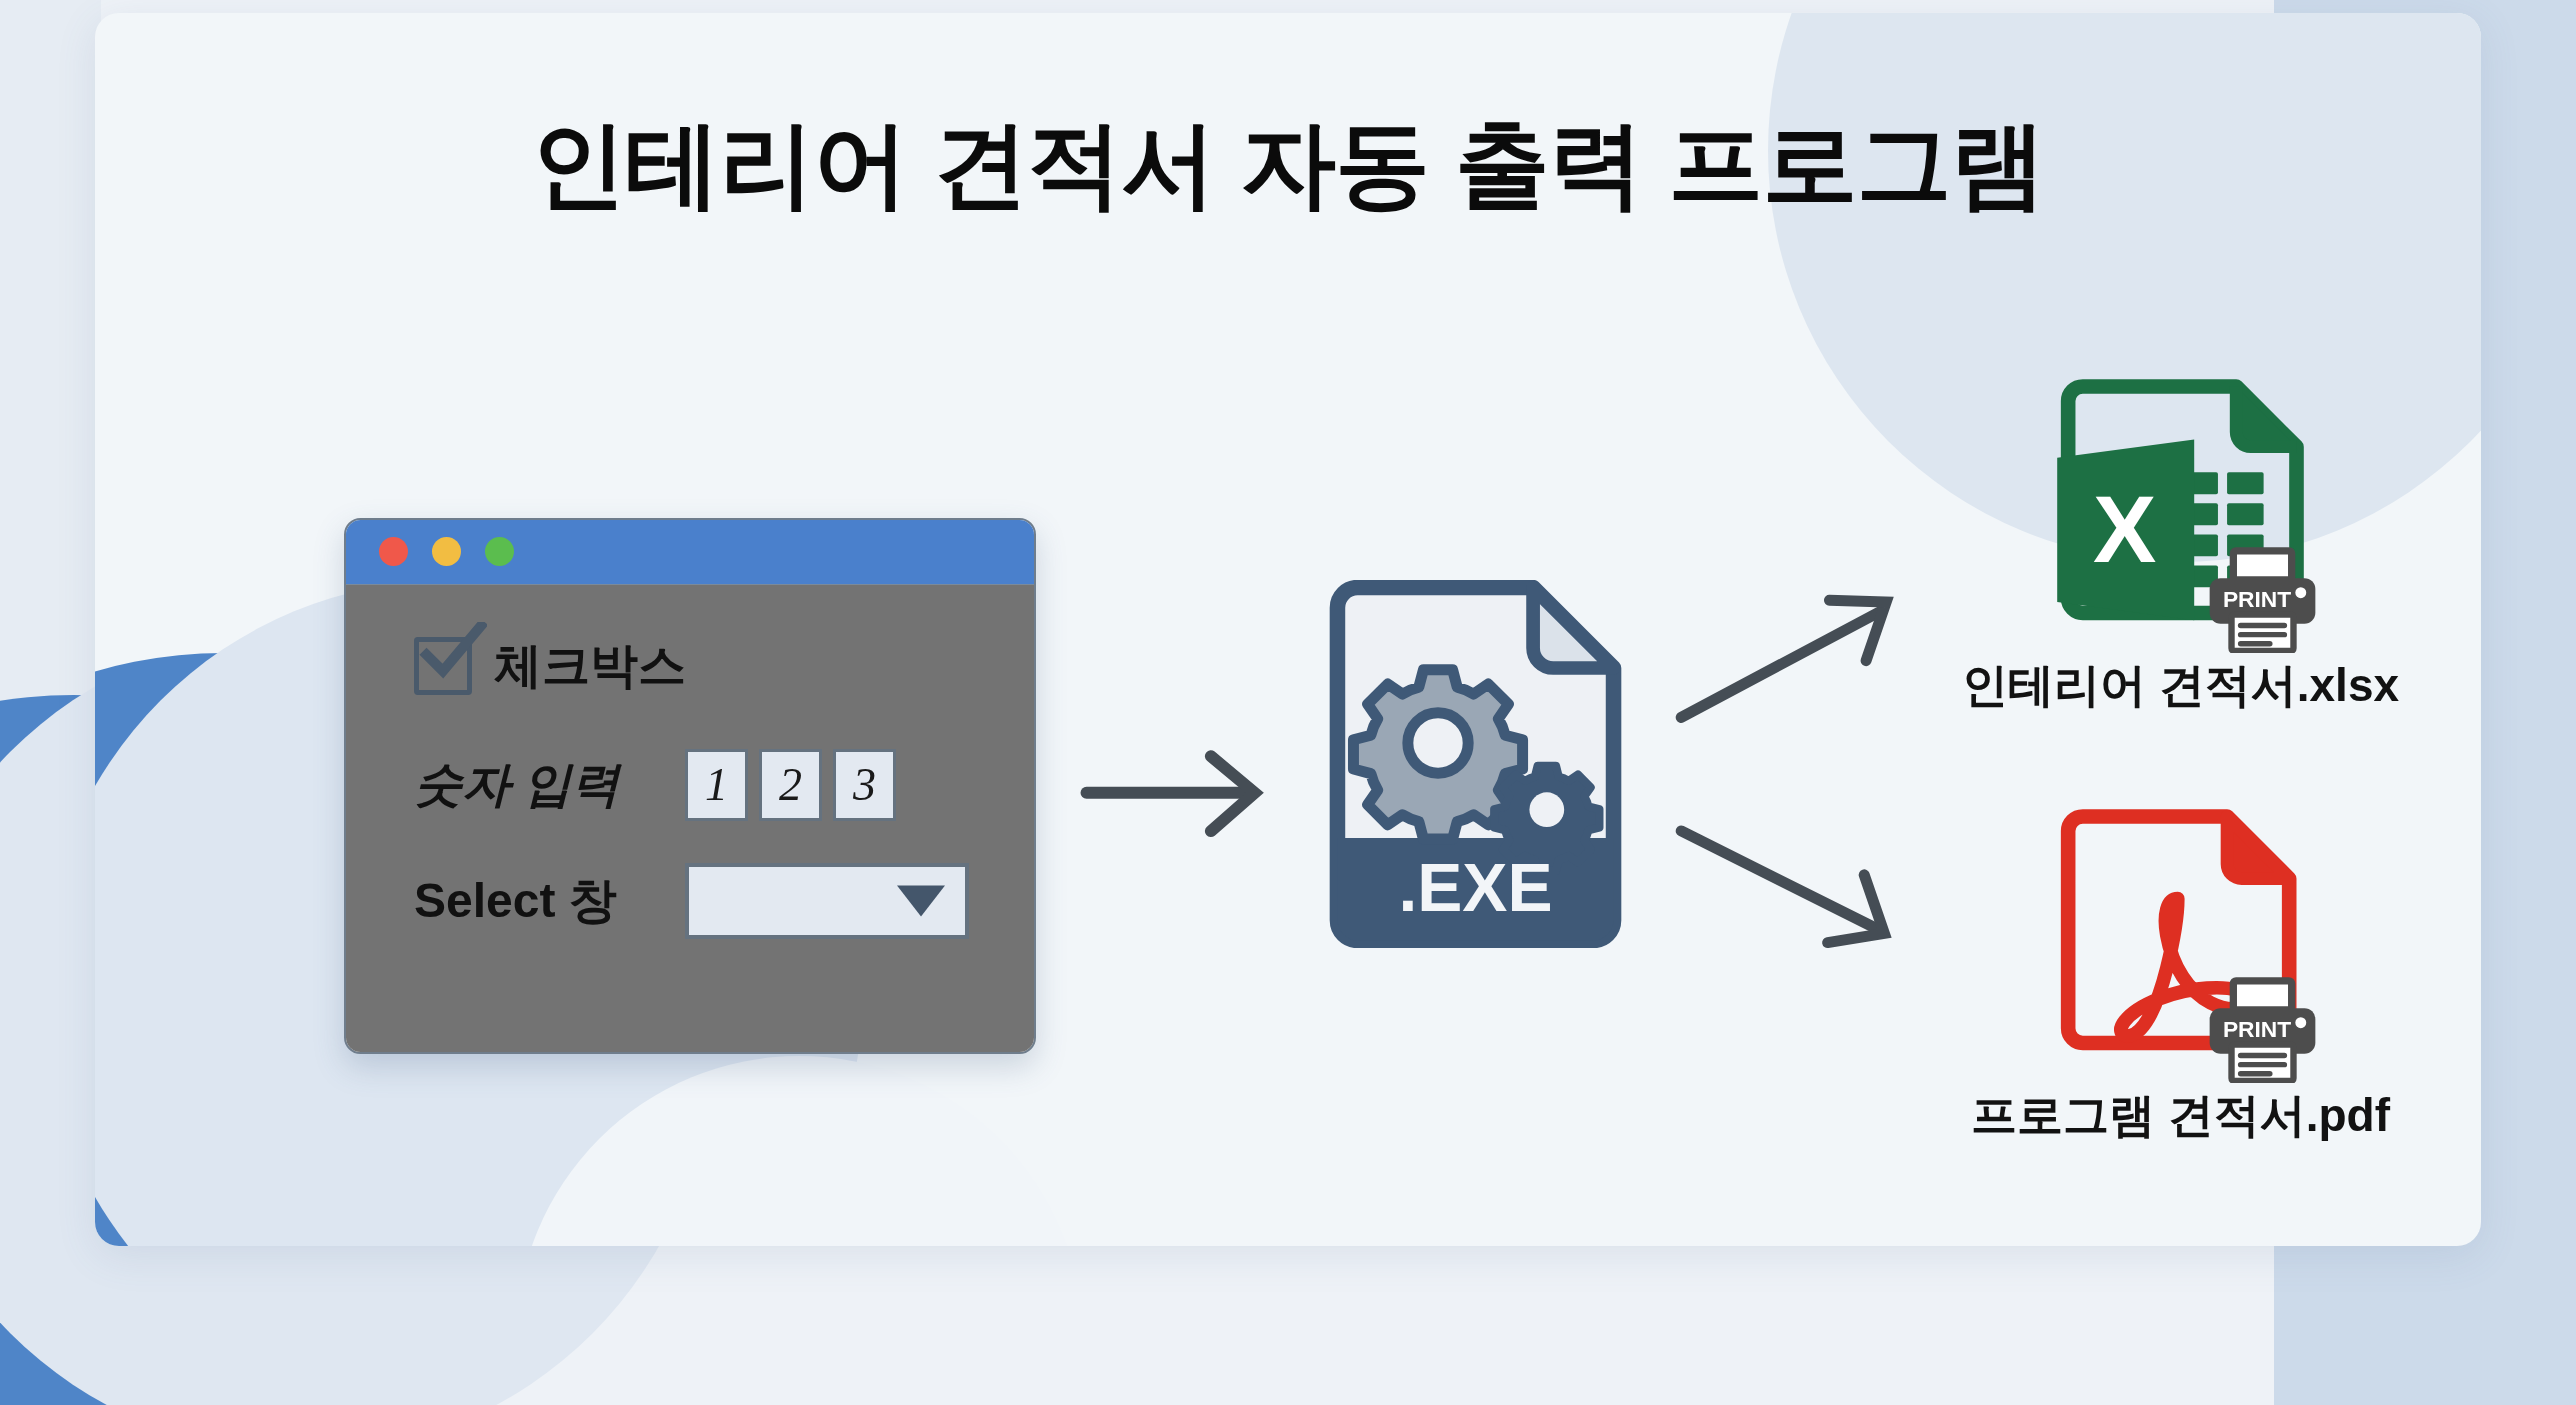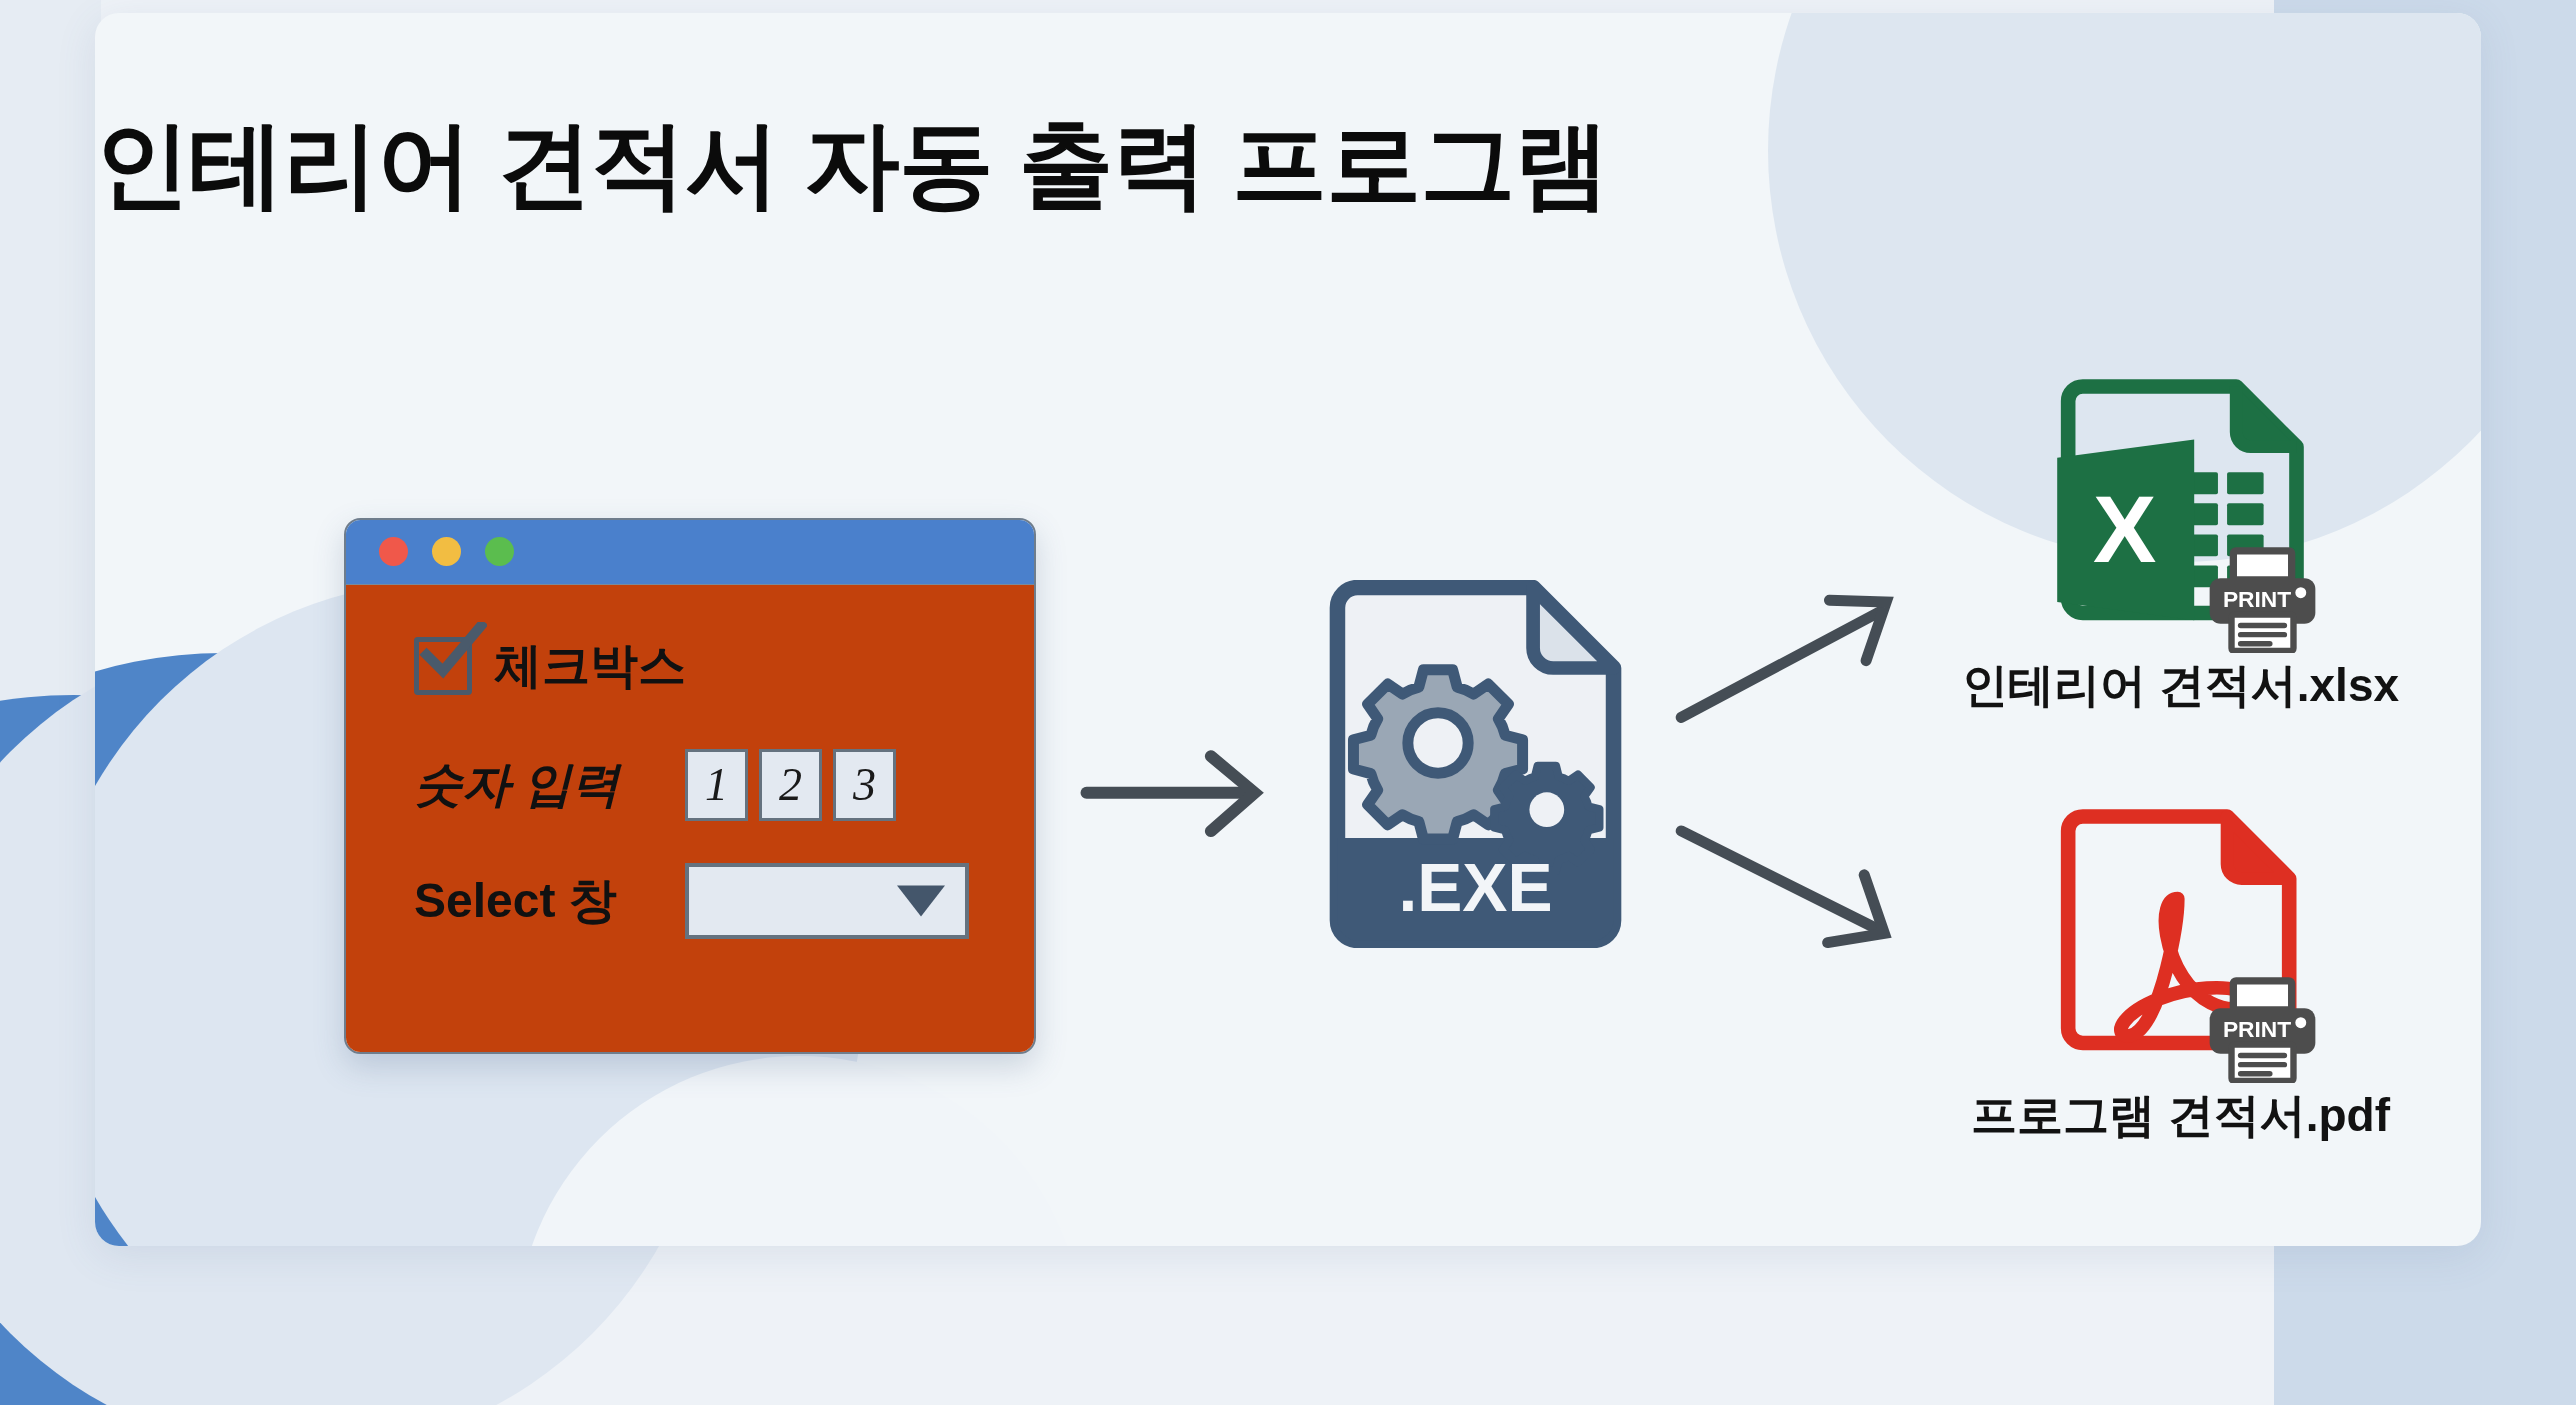--- a/index.html
+++ b/index.html
@@ -107,21 +107,21 @@
     position: absolute;
     inset: 0;
   }
 
   
   #title {
     position: absolute;
     left: 0;
     top: 102px;
     width: 100%;
-    text-align: left;
+    text-align: center;
     font-size: 95px;
     font-weight: 900;
     letter-spacing: -0.9px;
     color: #0b0b0b;
     line-height: 1.05;
     white-space: nowrap;
   }
 
   
   #app-window {
@@ -147,21 +147,21 @@
   }
   .dot {
     width: 29px; height: 29px;
     border-radius: 50%;
     flex: 0 0 auto;
   }
   #window-body {
     position: relative;
     padding: 49px 0 0 0;
     height: calc(100% - 64px);
-    background: #c2410c;
+    background: #737373;
   }
 
   .row {
     display: flex;
     align-items: center;
     padding-left: 68px;
   }
   #row-checkbox { margin-bottom: 51px; }
   #row-number   { margin-bottom: 42px; font-style: italic; }
 

